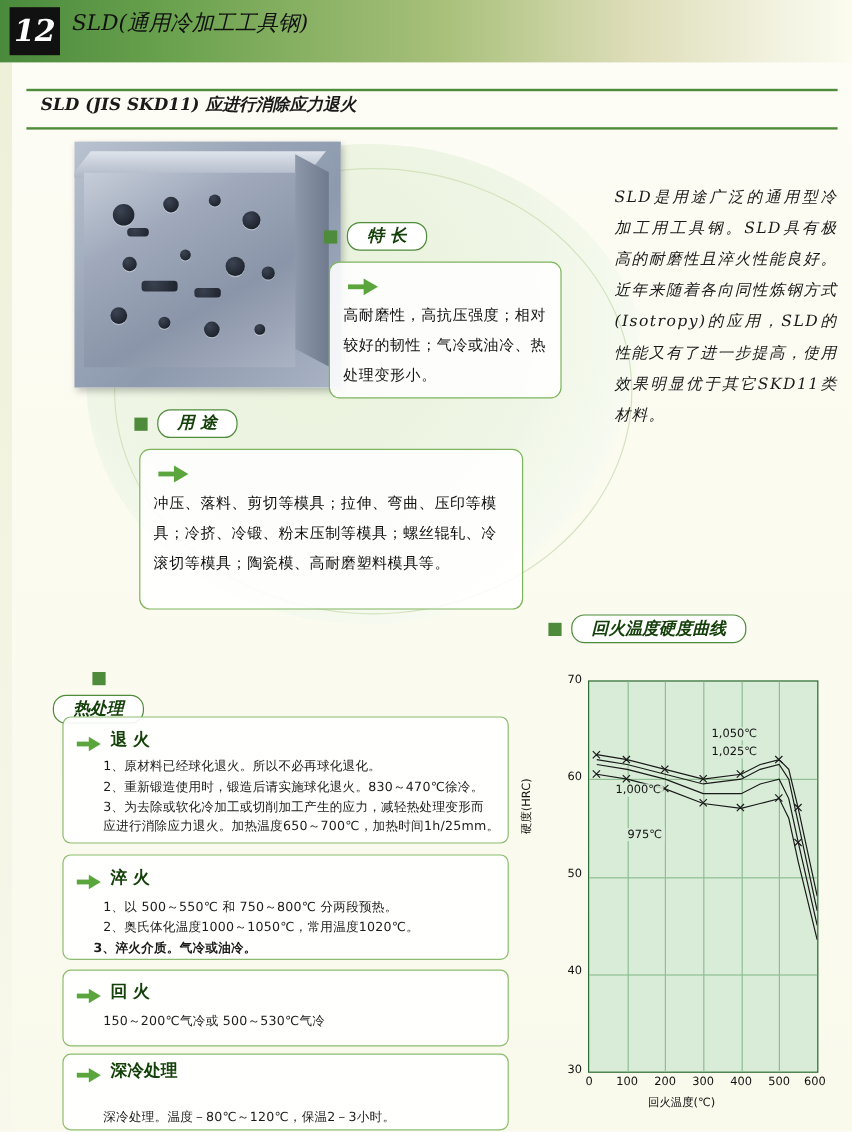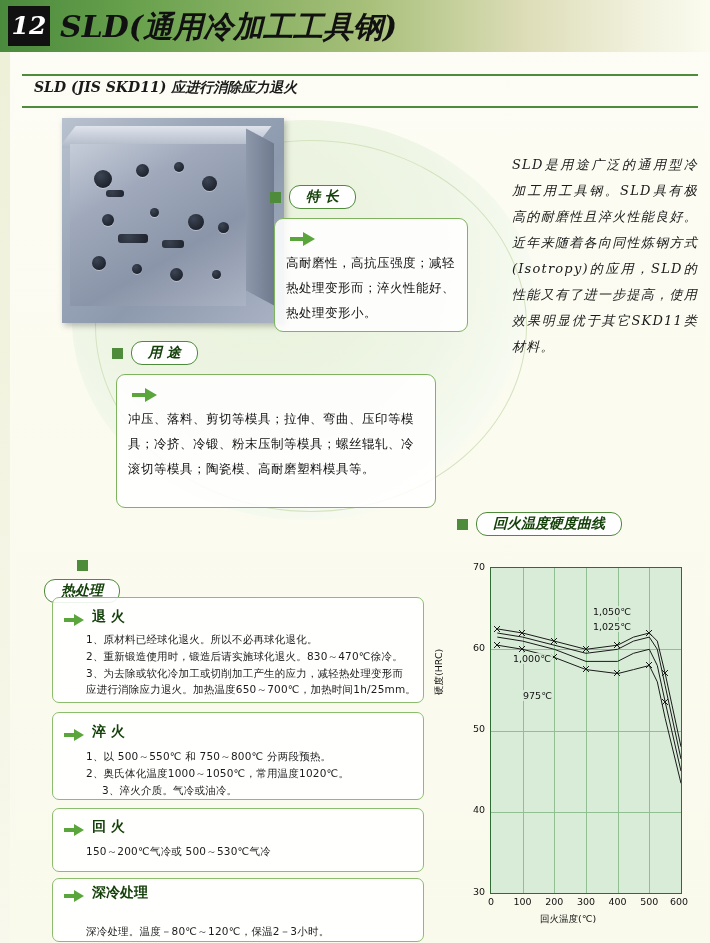--- a/index.html
+++ b/index.html
@@ -38,23 +38,23 @@
     font-weight: bold;
     font-size: 25px;
     line-height: 40px;
     text-align: center;
     font-style: italic;
   }
   .header-title {
     position: absolute;
     left: 60px; top: 7px;
     font-family: "DejaVu Serif", "Liberation Serif", serif;
-    font-weight: bold;
+    font-weight: normal;
     font-style: italic;
-    font-size: 30px;
+    font-size: 18px;
     color: #111111;
     letter-spacing: 0px;
     white-space: nowrap;
   }
   .sub-bar {
     position: absolute;
     left: 22px; top: 74px;
     width: 676px; height: 30px;
     border-top: 2px solid #4e8b3a;
     border-bottom: 2px solid #4e8b3a;
@@ -352,21 +352,21 @@
   </div>
 
   <div class="right-text">SLD是用途广泛的通用型冷加工用工具钢。SLD具有极高的耐磨性且淬火性能良好。近年来随着各向同性炼钢方式(Isotropy)的应用，SLD的性能又有了进一步提高，使用效果明显优于其它SKD11类材料。</div>
 
   <div class="sq-head" style="left:270px; top:185px;">
     <span class="sq"></span>
     <span class="pill">特 长</span>
   </div>
   <div class="gbox" style="left:274px; top:218px; width:192px; height:112px;"></div>
   <div class="arrow" style="left:290px; top:232px;"></div>
-  <div class="gbox-text" style="left:286px; top:250px; width:172px;">高耐磨性，高抗压强度；减轻热处理变形而；淬火性能好、热处理变形小。</div>
+  <div class="gbox-text" style="left:286px; top:250px; width:172px;">高耐磨性，高抗压强度；相对较好的韧性；气冷或油冷、热处理变形小。</div>
 
   <div class="sq-head" style="left:112px; top:341px;">
     <span class="sq"></span>
     <span class="pill">用 途</span>
   </div>
   <div class="gbox" style="left:116px; top:374px; width:318px; height:132px;"></div>
   <div class="arrow" style="left:132px; top:388px;"></div>
   <div class="gbox-text" style="left:128px; top:406px; width:296px;">冲压、落料、剪切等模具；拉伸、弯曲、压印等模具；冷挤、冷锻、粉末压制等模具；螺丝辊轧、冷滚切等模具；陶瓷模、高耐磨塑料模具等。</div>
 
   <div class="sq-head" style="left:44px; top:560px;flex-direction:column;">
@@ -380,21 +380,21 @@
   <div class="ht-body" style="left:64px; top:631px; width:348px;">1、原材料已经球化退火。所以不必再球化退化。</div>
   <div class="ht-body" style="left:64px; top:648px; width:348px;">2、重新锻造使用时，锻造后请实施球化退火。830～470℃徐冷。</div>
   <div class="ht-body" style="left:64px; top:665px; width:348px;">3、为去除或软化冷加工或切削加工产生的应力，减轻热处理变形而</div>
   <div class="ht-body" style="left:64px; top:681px; width:348px;">   应进行消除应力退火。加热温度650～700℃，加热时间1h/25mm。</div>
 
   <div class="htbox" style="left:52px; top:712px; width:370px; height:86px;"></div>
   <div class="ht-arrow" style="left:64px; top:729px;"></div>
   <div class="ht-title" style="left:92px; top:723px;">淬 火</div>
   <div class="ht-body" style="left:64px; top:748px; width:348px;">1、以 500～550℃ 和 750～800℃ 分两段预热。</div>
   <div class="ht-body" style="left:64px; top:765px; width:348px;">2、奥氏体化温度1000～1050℃，常用温度1020℃。</div>
-  <div class="ht-body" style="left:80px; top:782px; width:348px;">3、淬火介质。气冷或油冷。</div>
+  <div class="ht-body" style="left:56px; top:782px; width:348px;font-weight:bold;">3、淬火介质。气冷或油冷。</div>
 
   <div class="htbox" style="left:52px; top:808px; width:370px; height:62px;"></div>
   <div class="ht-arrow" style="left:64px; top:824px;"></div>
   <div class="ht-title" style="left:92px; top:818px;">回 火</div>
   <div class="ht-body" style="left:64px; top:843px; width:348px;">150～200℃气冷或 500～530℃气冷</div>
 
   <div class="htbox" style="left:52px; top:878px; width:370px; height:62px;"></div>
   <div class="ht-arrow" style="left:64px; top:890px;"></div>
   <div class="ht-title" style="left:92px; top:884px;">深冷处理</div>
   <div class="ht-body" style="left:64px; top:923px; width:348px;">深冷处理。温度－80℃～120℃，保温2－3小时。</div>

